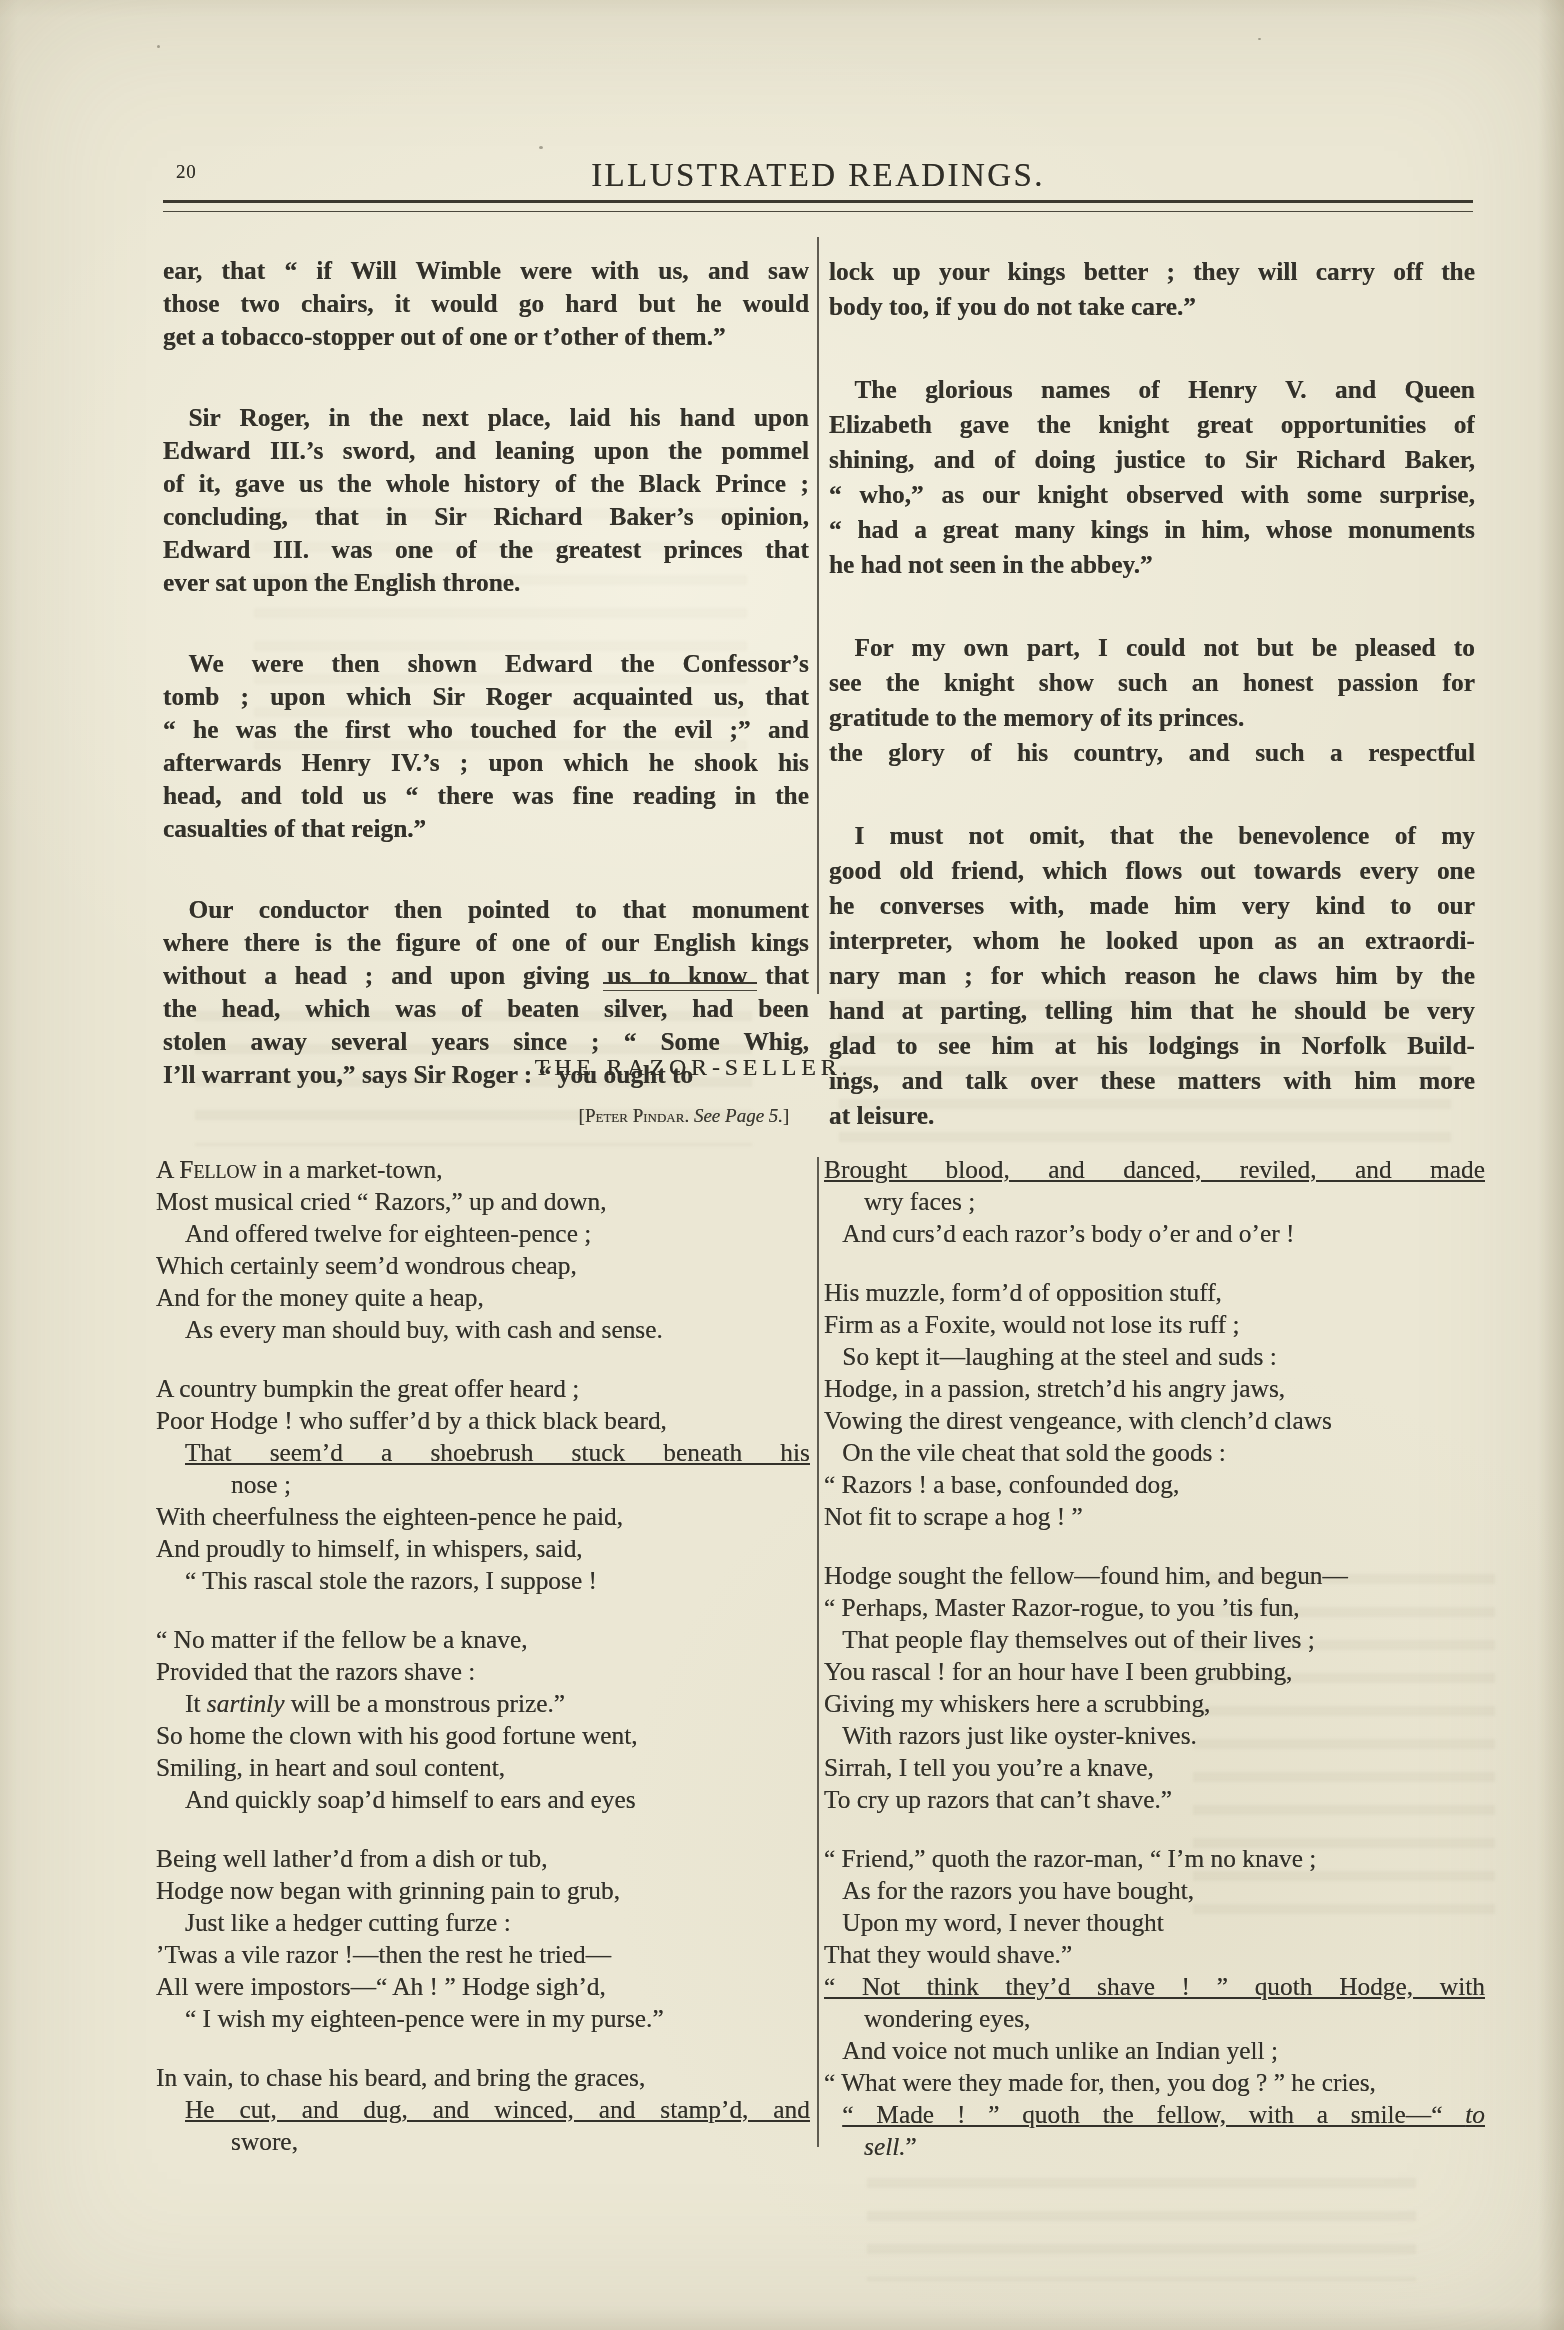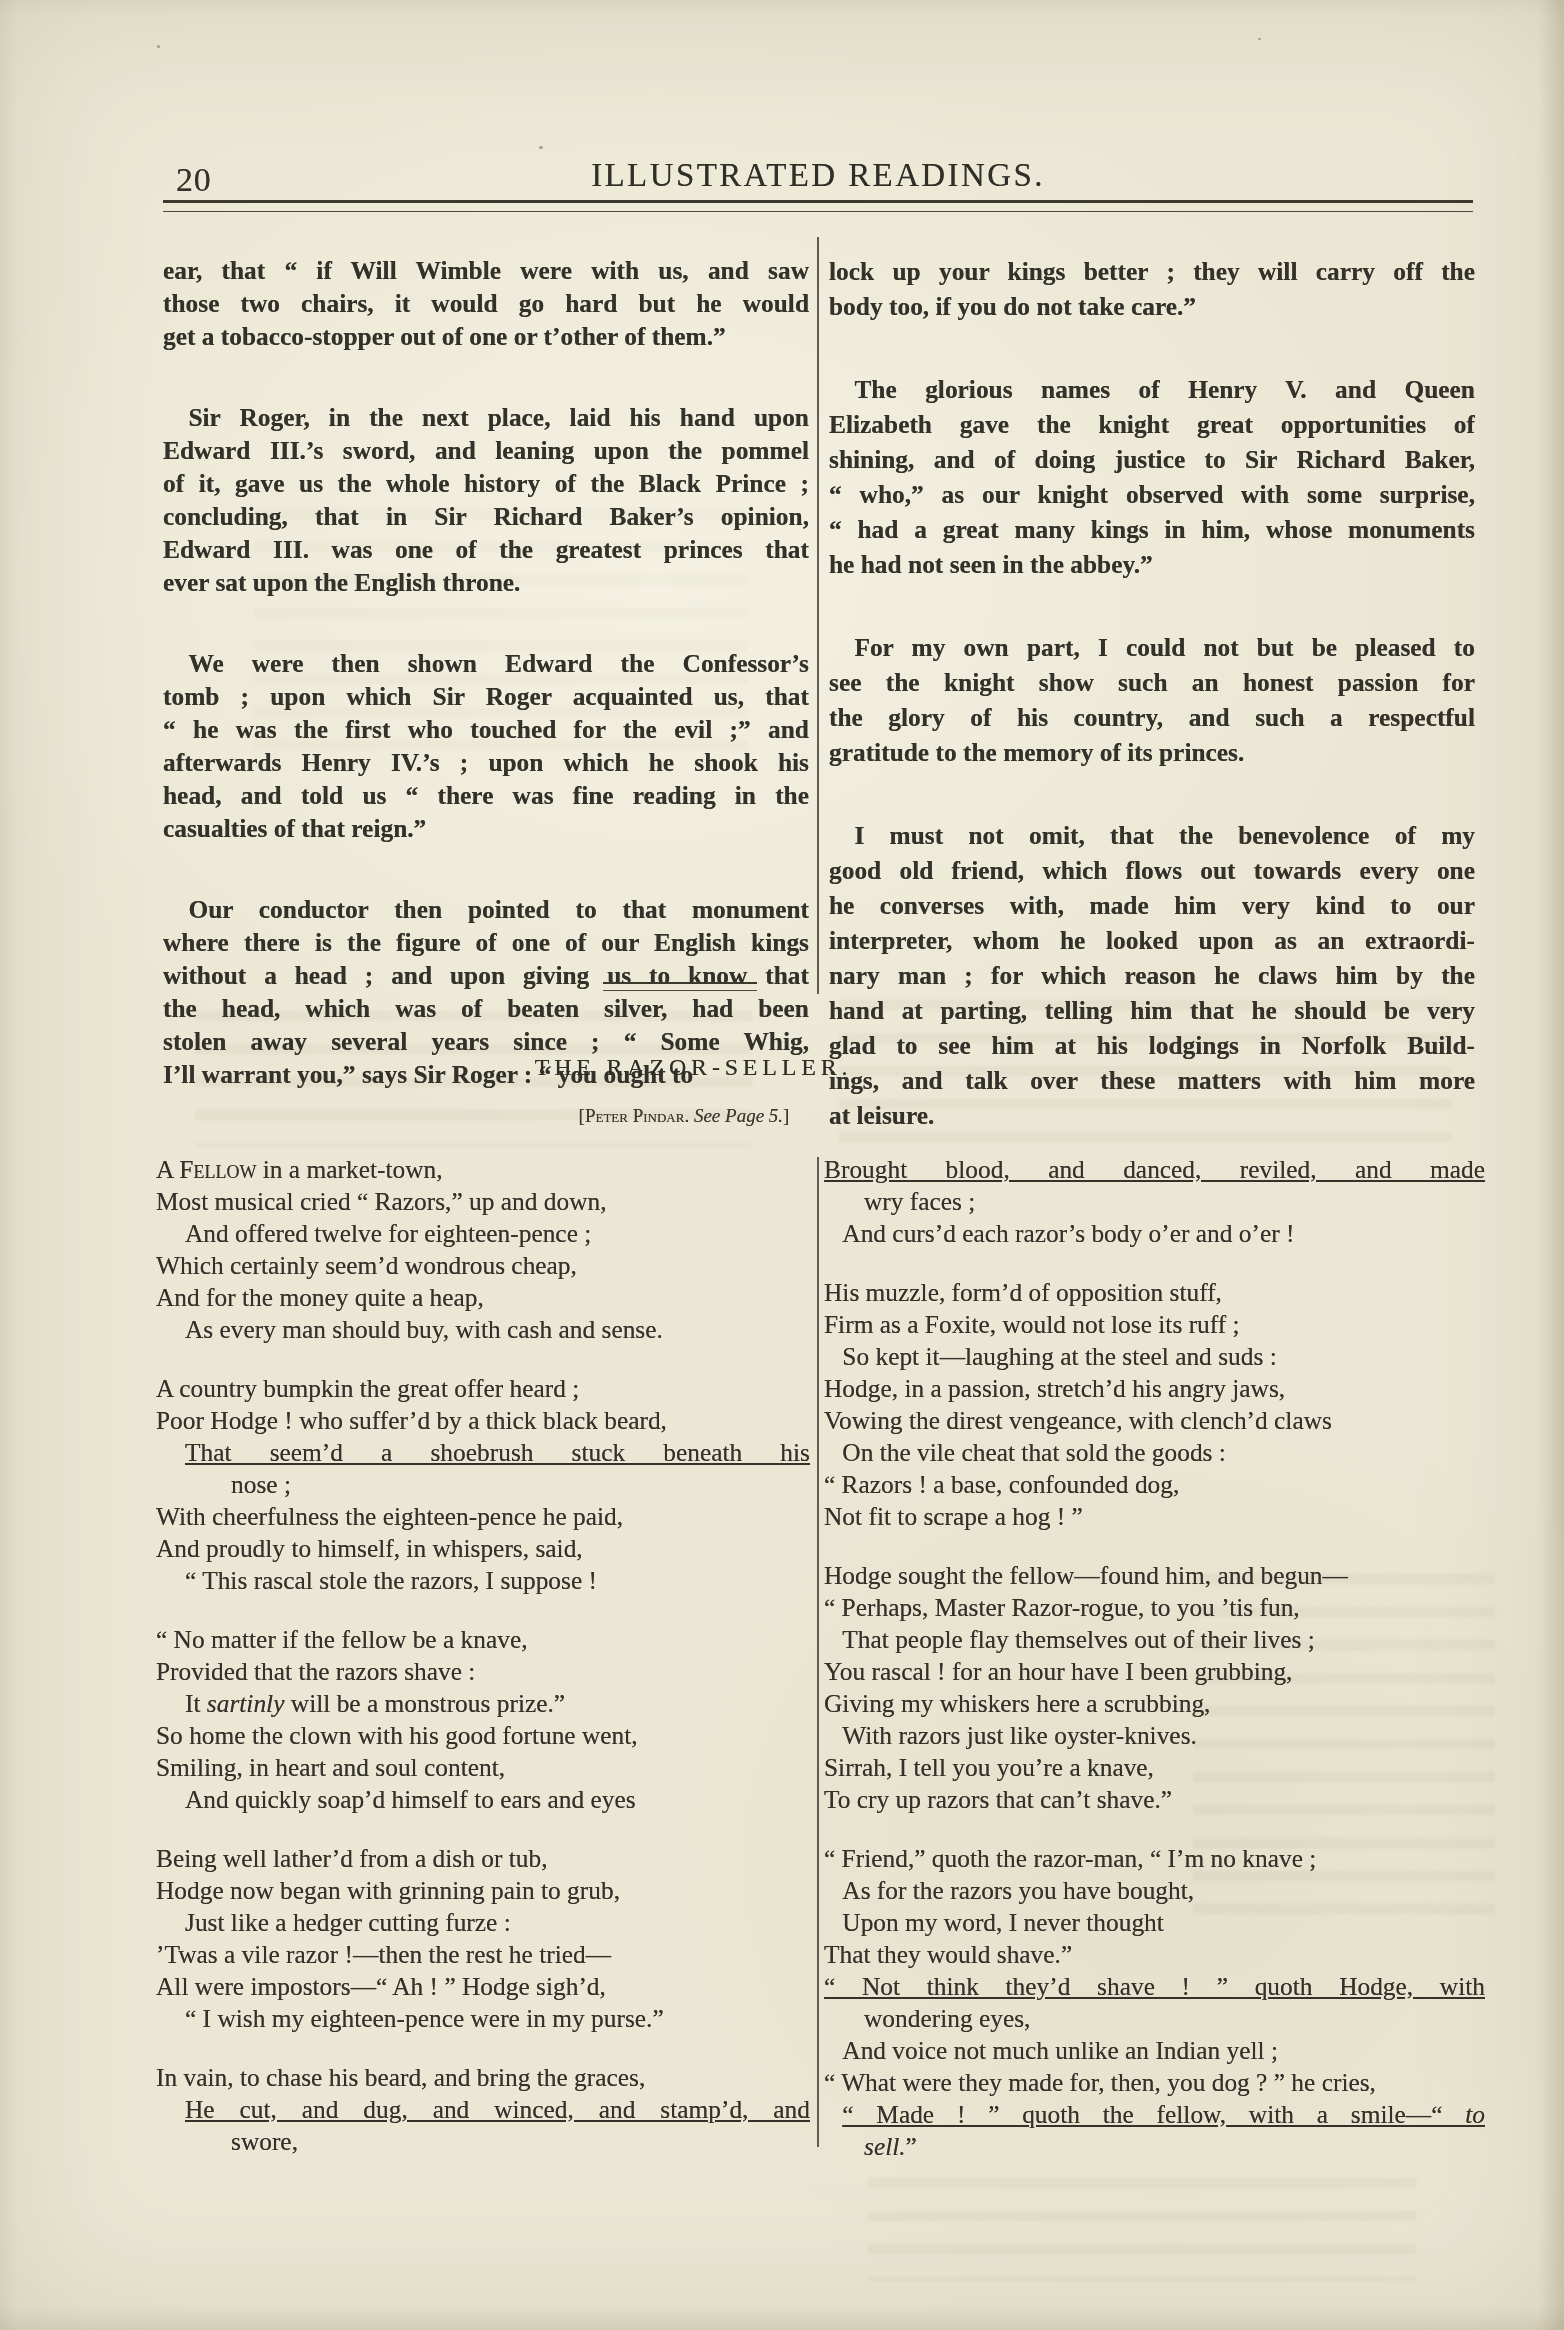--- a/index.html
+++ b/index.html
@@ -18,21 +18,21 @@
     box-shadow: inset 0 0 151px rgba(128,118,88,0.20);
     overflow:hidden;
     font-family:"Liberation Serif", serif;
     color:#33312a;
   }
   .ink { text-shadow: 0 0 0.5px rgba(48,46,38,0.65); }
 
   
   .pagenum {
     position:absolute; left:176px; top:161px;
-    font-size:34px; letter-spacing:0.8px;
+    font-size:19px; letter-spacing:0.8px;
   }
   .running-title {
     position:absolute; left:163px; top:157px; width:1310px;
     text-align:center; font-size:33px; letter-spacing:2.4px;
     color:#302e27;
   }
   .header-rule {
     position:absolute; left:163px; top:200px; width:1310px; height:8px;
     border-top:3.2px solid #3c392f; border-bottom:1.6px solid #4a473c;
   }
@@ -132,22 +132,22 @@
       <div class="pr-line">lock up your kings better ; they will carry off the</div>
       <div class="pr-line end">body too, if you do not take care.”</div>
       <div class="pr-line i1">The glorious names of Henry V. and Queen</div>
       <div class="pr-line">Elizabeth gave the knight great opportunities of</div>
       <div class="pr-line">shining, and of doing justice to Sir Richard Baker,</div>
       <div class="pr-line">“ who,” as our knight observed with some surprise,</div>
       <div class="pr-line">“ had a great many kings in him, whose monuments</div>
       <div class="pr-line end">he had not seen in the abbey.”</div>
       <div class="pr-line i1">For my own part, I could not but be pleased to</div>
       <div class="pr-line">see the knight show such an honest passion for</div>
+      <div class="pr-line end">gratitude to the memory of its princes.</div>
       <div class="pr-line">the glory of his country, and such a respectful</div>
-      <div class="pr-line end">gratitude to the memory of its princes.</div>
       <div class="pr-line i1">I must not omit, that the benevolence of my</div>
       <div class="pr-line">good old friend, which flows out towards every one</div>
       <div class="pr-line">he converses with, made him very kind to our</div>
       <div class="pr-line">interpreter, whom he looked upon as an extraordi-</div>
       <div class="pr-line">nary man ; for which reason he claws him by the</div>
       <div class="pr-line">hand at parting, telling him that he should be very</div>
       <div class="pr-line">glad to see him at his lodgings in Norfolk Build-</div>
       <div class="pr-line">ings, and talk over these matters with him more</div>
       <div class="pr-line end">at leisure.</div>
     </div>

